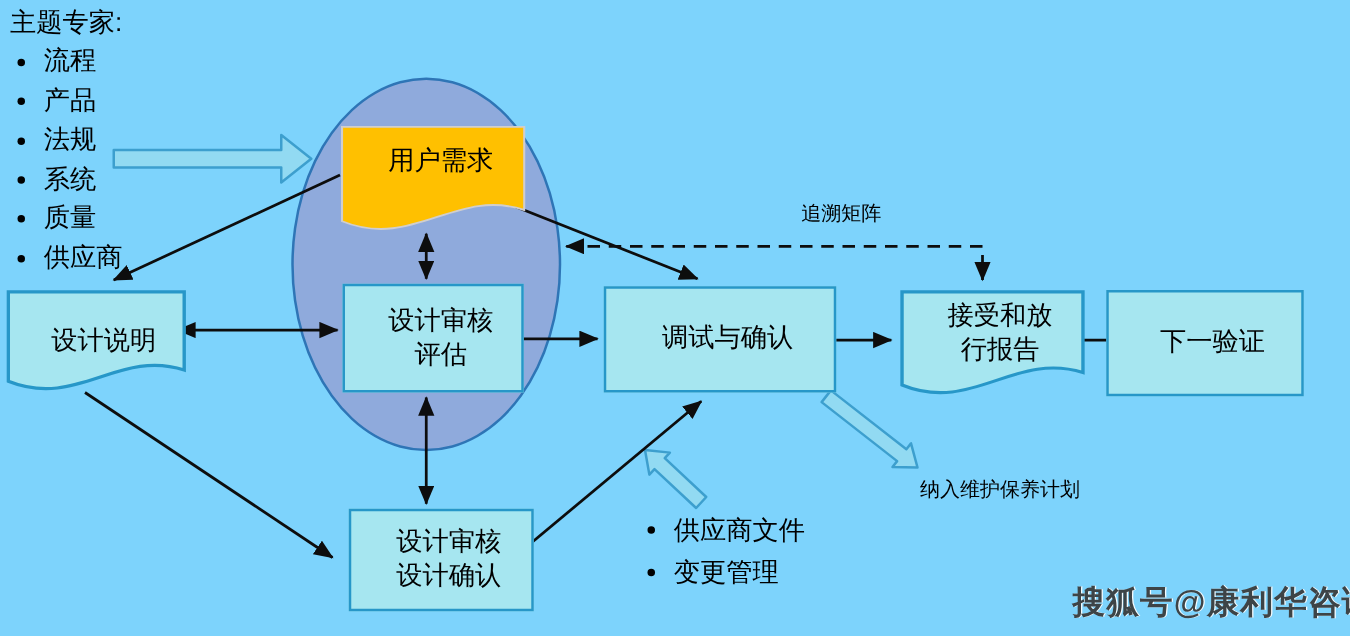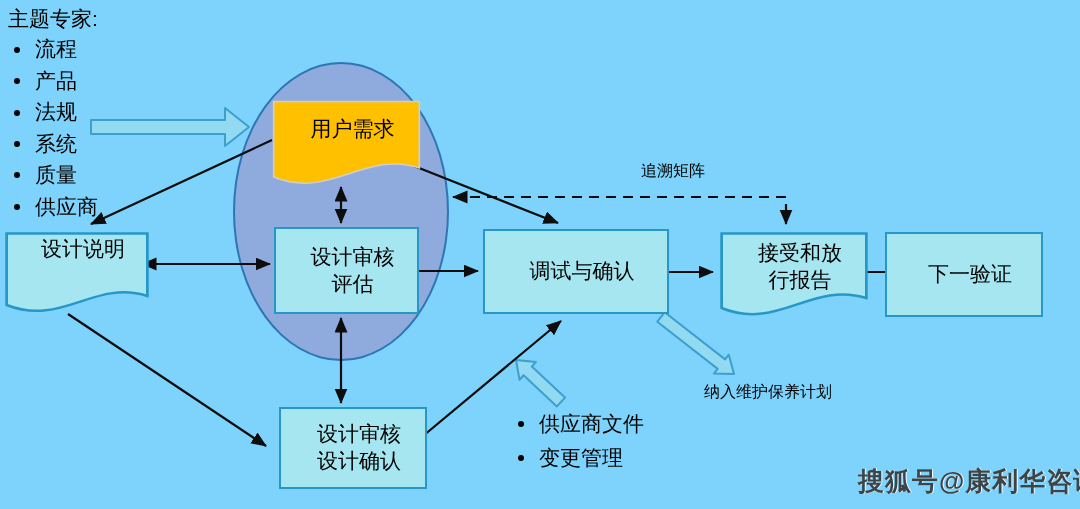--- a/index.html
+++ b/index.html
@@ -118,21 +118,21 @@
 
   <div class="node rectbox" style="left:274px;top:227px;width:129px;height:83px;">
     <span class="textline">设计审核</span>
     <span class="textline">评估</span>
   </div>
 
   <div class="node docshape" style="left:5px;top:232px;width:132px;height:86px;">
     <svg viewBox="0 0 132 86" preserveAspectRatio="none">
       <path class="doc-fill" d="M1.5,1.5 L130.5,1.5 L130.5,64 C 82,47 52,95 1.5,73 Z"></path>
     </svg>
-    <div class="doc-label" style="margin-top:4px;">设计说明</div>
+    <div class="doc-label" style="margin-top:28px;">设计说明</div>
   </div>
 
   <div class="node rectbox" style="left:483px;top:229px;width:170px;height:81px;">
     <span class="textline">调试与确认</span>
   </div>
 
   <div class="node docshape" style="left:720px;top:232px;width:136px;height:90px;">
     <svg viewBox="0 0 136 90" preserveAspectRatio="none">
       <path class="doc-fill" d="M1.5,1.5 L134.5,1.5 L134.5,66 C 84,49 53,99 1.5,76 Z"></path>
     </svg>
@@ -145,21 +145,21 @@
   <div class="node rectbox" style="left:885px;top:232px;width:142px;height:81px;">
     <span class="textline">下一验证</span>
   </div>
 
   <div class="node rectbox" style="left:279px;top:407px;width:132px;height:78px;">
     <span class="textline">设计审核</span>
     <span class="textline">设计确认</span>
   </div>
 
   <div class="floating-label" style="left:641px;top:161px;">追溯矩阵</div>
-  <div class="floating-label" style="left:704px;top:382px;">纳入维护保养计划</div>
+  <div class="floating-label" style="left:736px;top:382px;">纳入维护保养计划</div>
 
   <ul class="bullet-list practices">
     <li>
         <span class="dot"></span>
         <span>供应商文件</span>
       </li>
     <li>
         <span class="dot"></span>
         <span>变更管理</span>
       </li>

